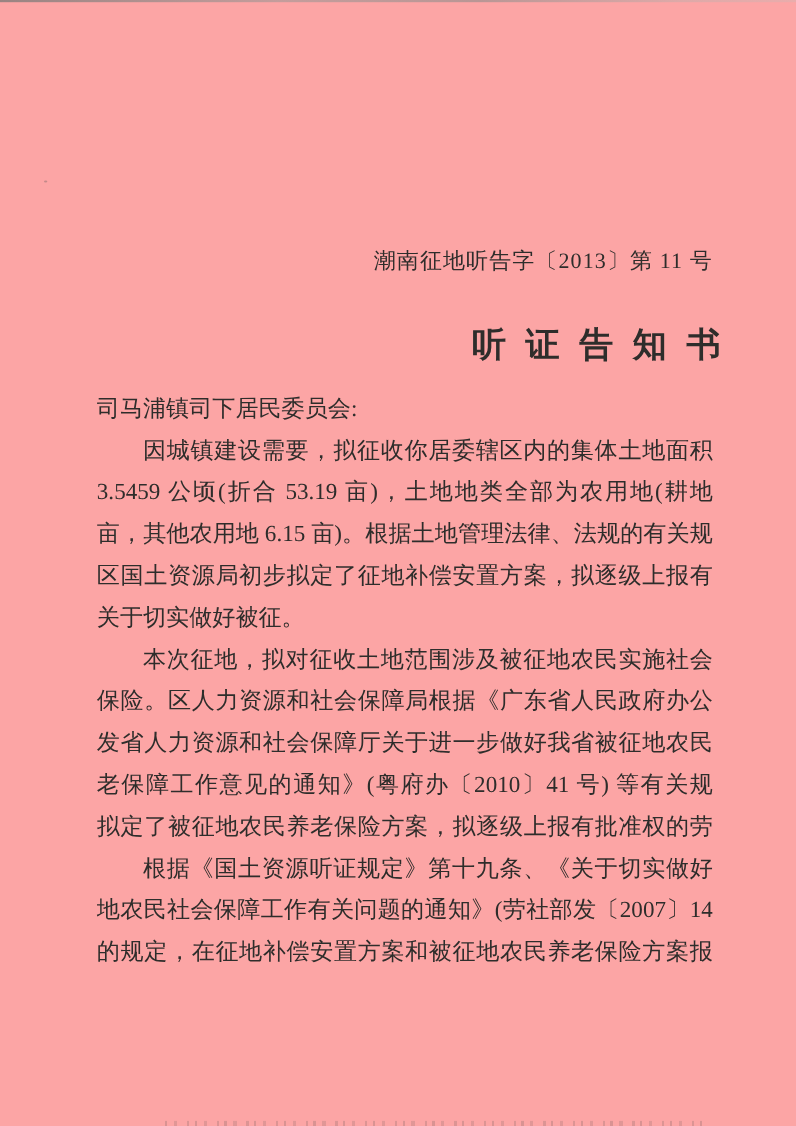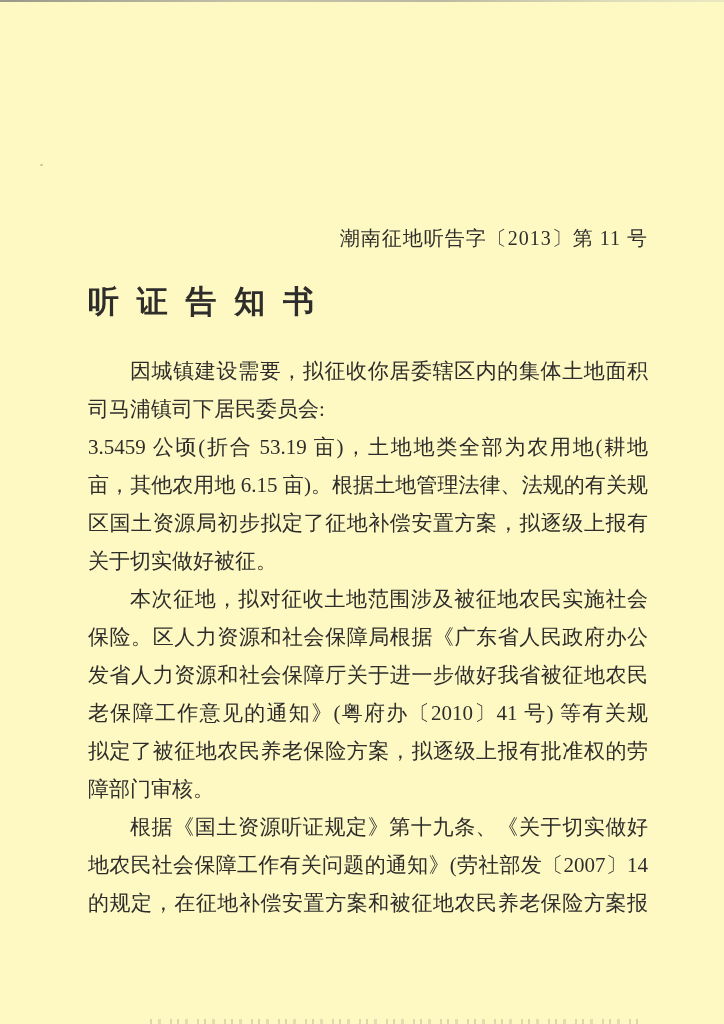--- a/index.html
+++ b/index.html
@@ -5,21 +5,21 @@
   html, body {
     margin: 0;
     padding: 0;
     background: #e8e8e8;
   }
   .page {
     position: relative;
     width: 724px;
     height: 1024px;
     margin: 0 auto;
-    background: #fef9c3;
+    background: #fca5a5;
     overflow: hidden;
     color: #2e2d2b;
     font-family: "Liberation Serif", serif;
   }
   
   .scan-edge {
     position: absolute;
     top: 0; left: 0;
     width: 100%; height: 2px;
     background: linear-gradient(to right,
@@ -45,22 +45,22 @@
     font-size: 20px;
     line-height: 24px;
     letter-spacing: 1px;
     white-space: nowrap;
   }
   .title {
     position: absolute;
     top: 285px;
     left: 88px;
     width: 560px;
-    margin: 0;
-    text-align: left;
+    margin: 12px;
+    text-align: right;
     font-size: 31px;
     font-weight: bold;
     letter-spacing: 5px;
     line-height: 1.1;
     white-space: nowrap;
   }
   .body-text {
     position: absolute;
     top: 352px;
     left: 88px;
@@ -110,32 +110,31 @@
 <div class="page">
 
   <div class="scan-edge"></div>
   <div class="scan-speck"></div>
 
   <div class="doc-number">潮南征地听告字〔2013〕第 11 号</div>
 
   <h1 class="title">听 证 告 知 书</h1>
 
   <div class="body-text">
+    <div class="line">司马浦镇司下居民委员会:</div>
     <div class="line indent fill">因城镇建设需要，拟征收你居委辖区内的集体土地面积</div>
-    <div class="line">司马浦镇司下居民委员会:</div>
     <div class="line fill">3.5459 公顷(折合 53.19 亩)，土地地类全部为农用地(耕地 47.04</div>
     <div class="line fill">亩，其他农用地 6.15 亩)。根据土地管理法律、法规的有关规定，</div>
     <div class="line fill">区国土资源局初步拟定了征地补偿安置方案，拟逐级上报有批准</div>
     <div class="line">关于切实做好被征。</div>
     <div class="line indent fill">本次征地，拟对征收土地范围涉及被征地农民实施社会养老</div>
     <div class="line fill">保险。区人力资源和社会保障局根据《广东省人民政府办公厅转</div>
     <div class="line fill">发省人力资源和社会保障厅关于进一步做好我省被征地农民养</div>
     <div class="line fill">老保障工作意见的通知》(粤府办〔2010〕41 号) 等有关规定，</div>
     <div class="line fill">拟定了被征地农民养老保险方案，拟逐级上报有批准权的劳动保</div>
-    <div class="line">障部门审核。</div>
     <div class="line indent fill">根据《国土资源听证规定》第十九条、《关于切实做好被征</div>
     <div class="line fill">地农民社会保障工作有关问题的通知》(劳社部发〔2007〕14 号)</div>
     <div class="line fill">的规定，在征地补偿安置方案和被征地农民养老保险方案报批之</div>
   </div>
 
   <div class="clipped-line"></div>
 
 </div>
 
 </body></html>

